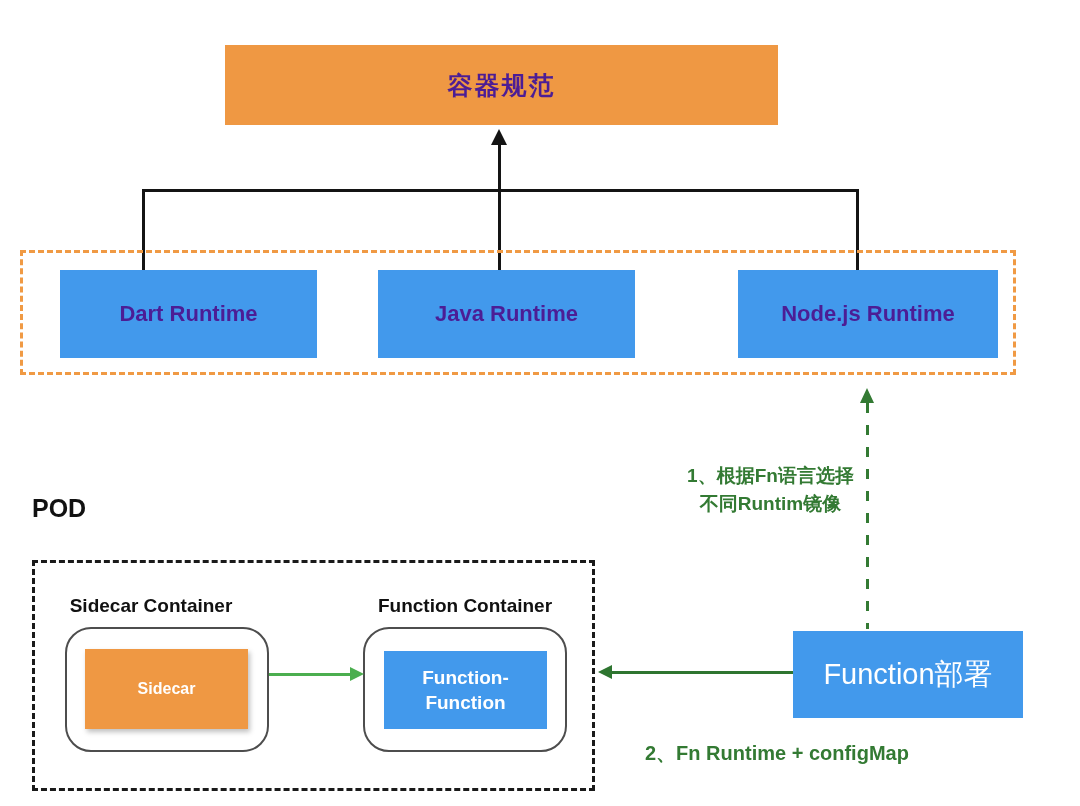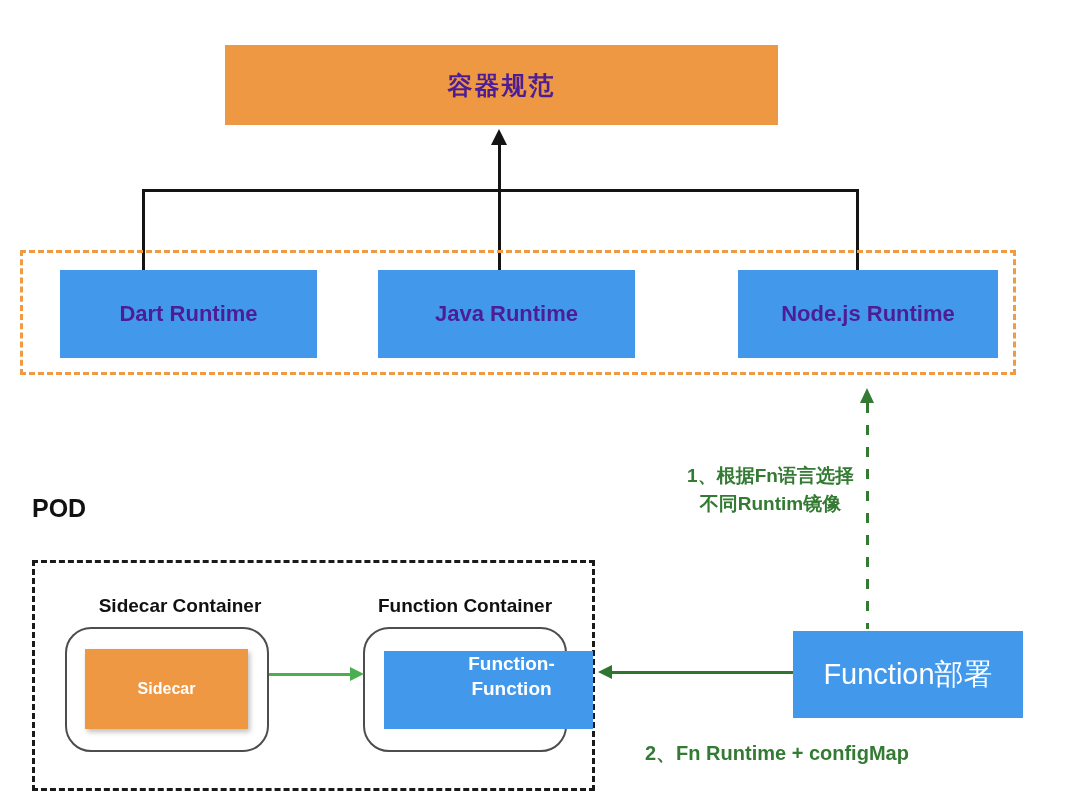--- a/index.html
+++ b/index.html
@@ -42,38 +42,38 @@
   
   .pod-label{left:32px;top:494px;font-size:25px;font-weight:bold;color:#111111;}
   .pod-box{
     left:32px;top:560px;width:563px;height:231px;
     border:3px dashed #1a1a1a;box-sizing:border-box;
   }
   .ctr-title{
     top:595px;width:204px;text-align:center;
     font-size:19px;font-weight:bold;color:#111111;white-space:nowrap;
   }
-  .ctr-title-sidecar{left:78px;}
+  .ctr-title-sidecar{left:49px;}
   .ctr-title-function{left:363px;}
   .ctr-outline{
     top:627px;width:204px;height:125px;border:2px solid #4d4d4d;
     border-radius:26px;box-sizing:border-box;background:#ffffff;
   }
   .ctr-outline-sidecar{left:65px;}
   .ctr-outline-function{left:363px;}
   .sidecar-box{
     left:85px;top:649px;width:163px;height:80px;background:#EF9843;
     display:flex;align-items:center;justify-content:center;
     color:#ffffff;font-size:16px;font-weight:bold;
     box-shadow:2px 3px 5px rgba(0,0,0,0.25);
   }
   .function-runtime-box{
     left:384px;top:651px;width:163px;height:78px;background:#4299EC;
-    display:flex;flex-direction:column;align-items:center;
-    color:#ffffff;font-size:19px;font-weight:bold;line-height:25px;padding-left:46px;
+    display:flex;flex-direction:column;align-items:center;justify-content:center;
+    color:#ffffff;font-size:19px;font-weight:bold;line-height:25px;
   }
   
   .arrow-s2f-line{left:269px;top:673px;width:83px;height:2.5px;background:#4BAE4F;}
   .arrow-s2f-head{
     left:350px;top:667px;width:0;height:0;
     border-top:7px solid transparent;border-bottom:7px solid transparent;
     border-left:14px solid #4BAE4F;
   }
   
   .deploy-box{

